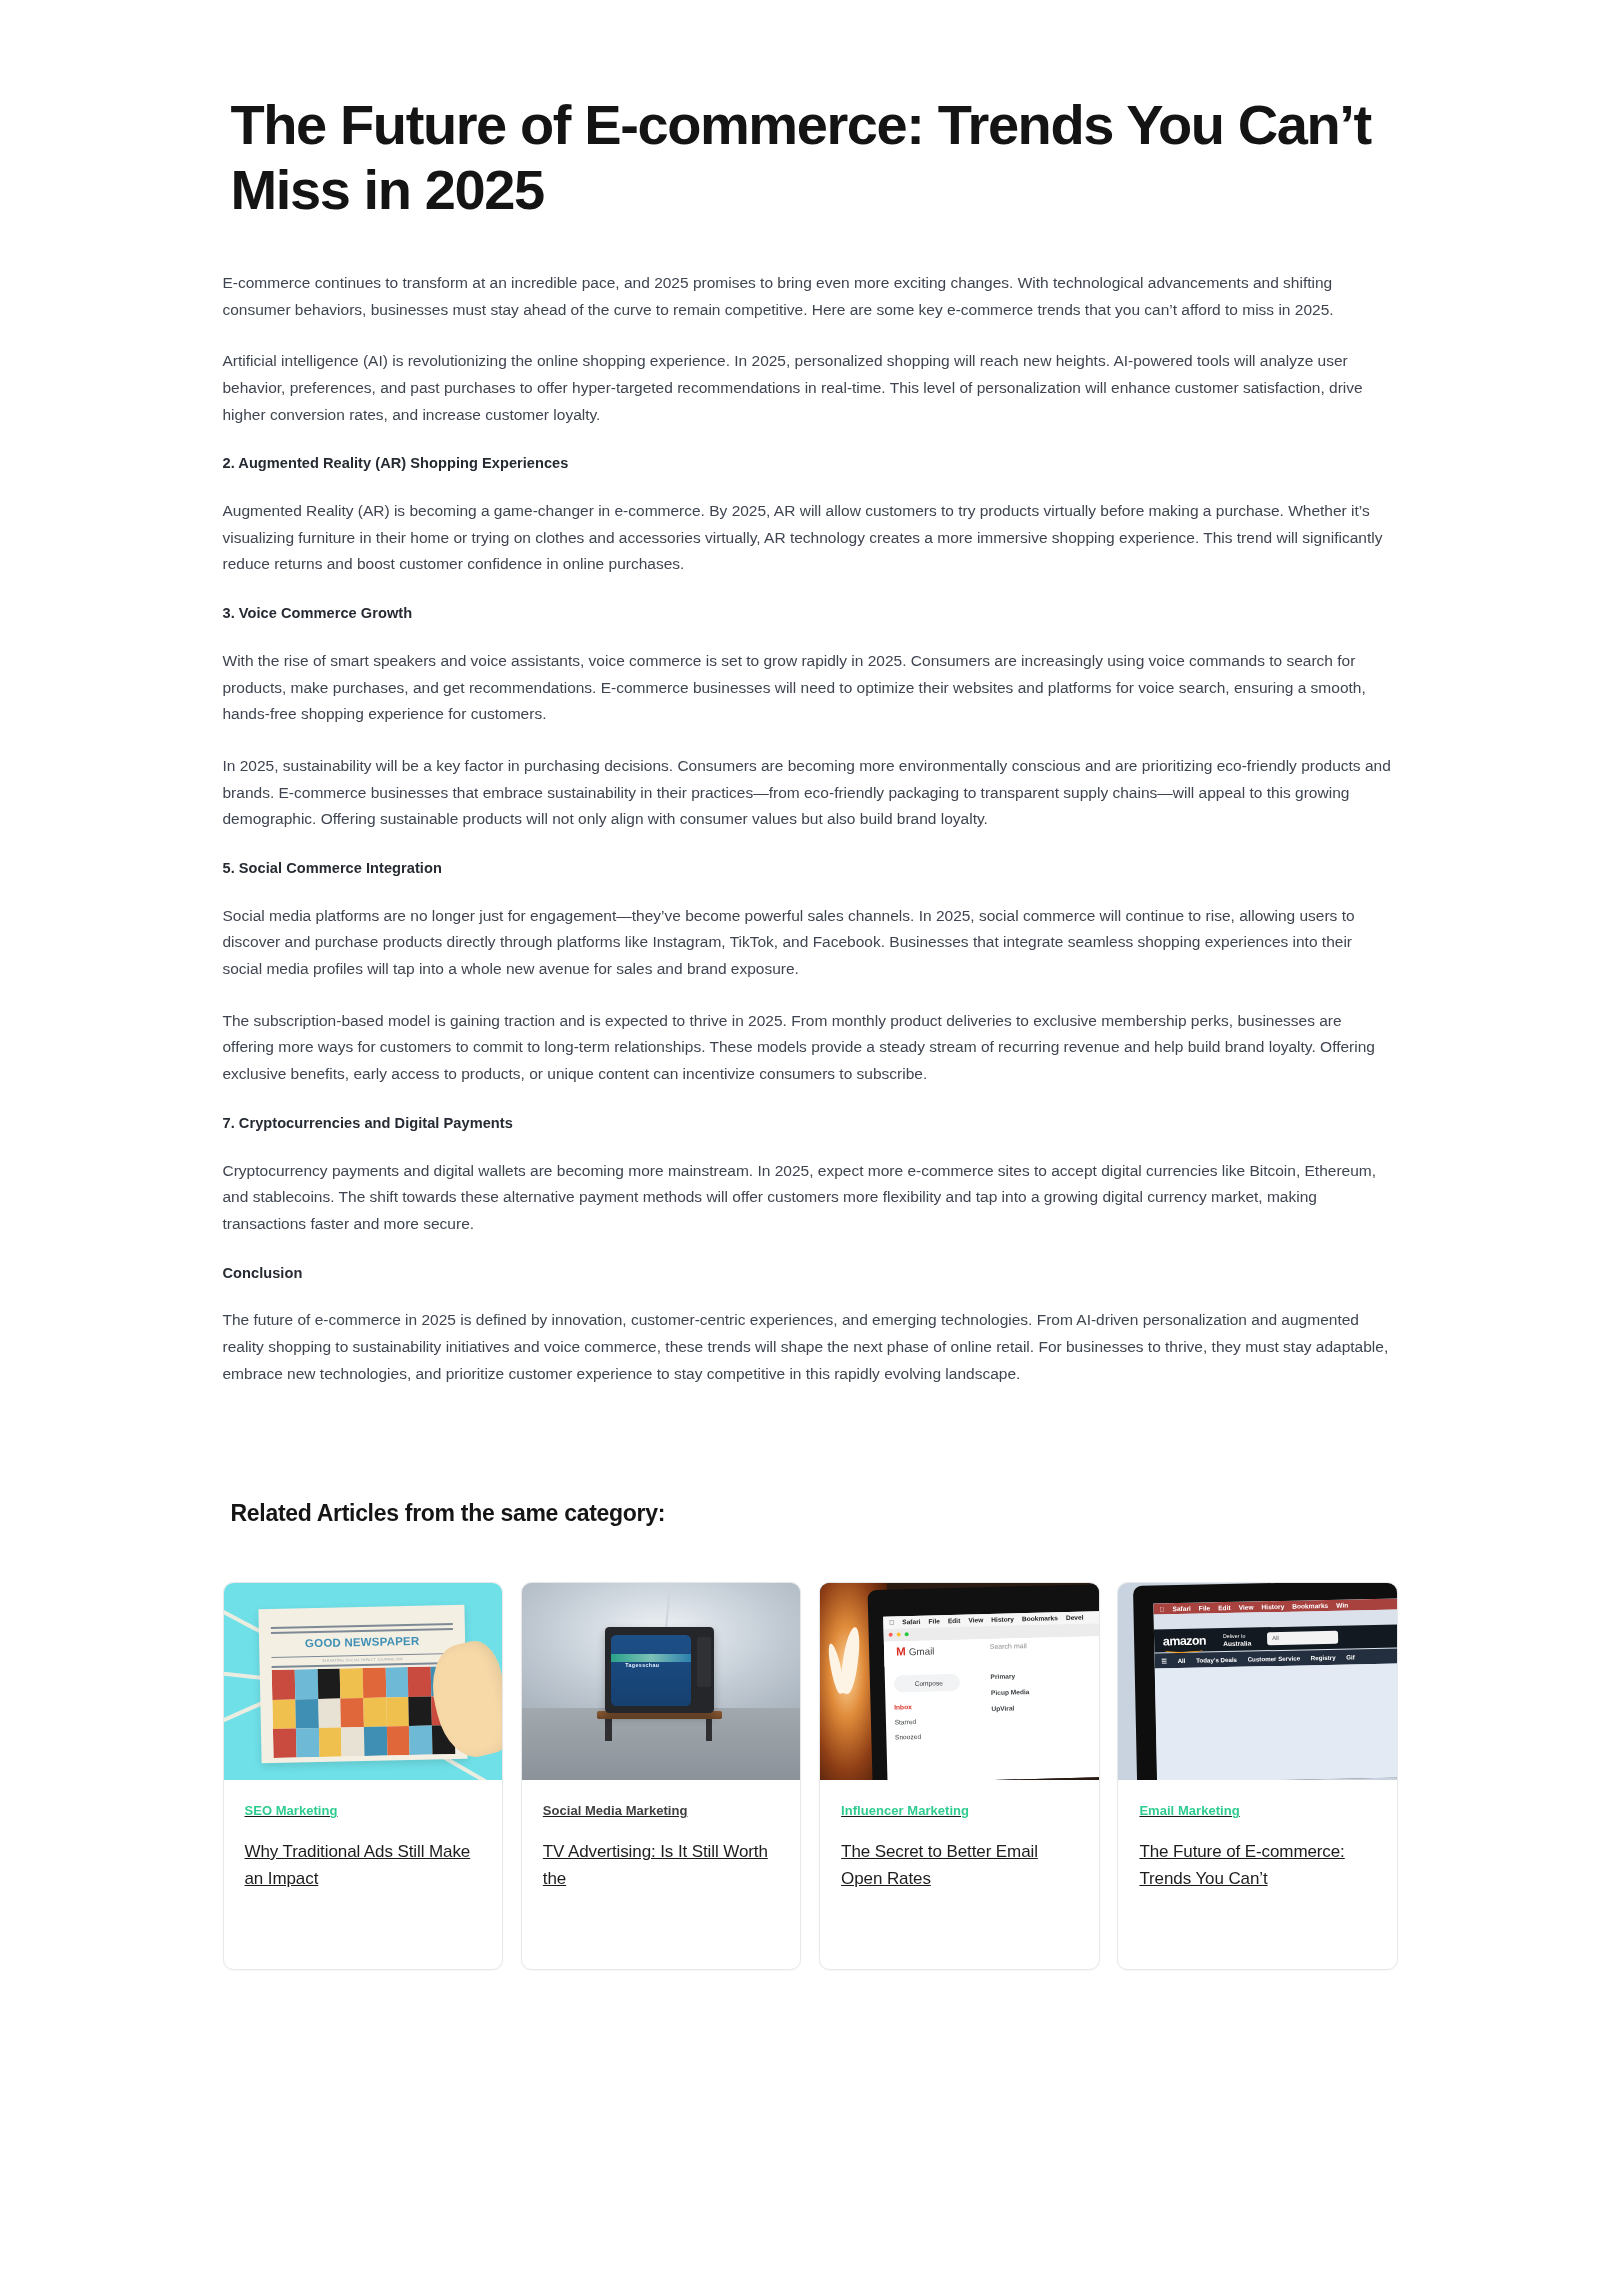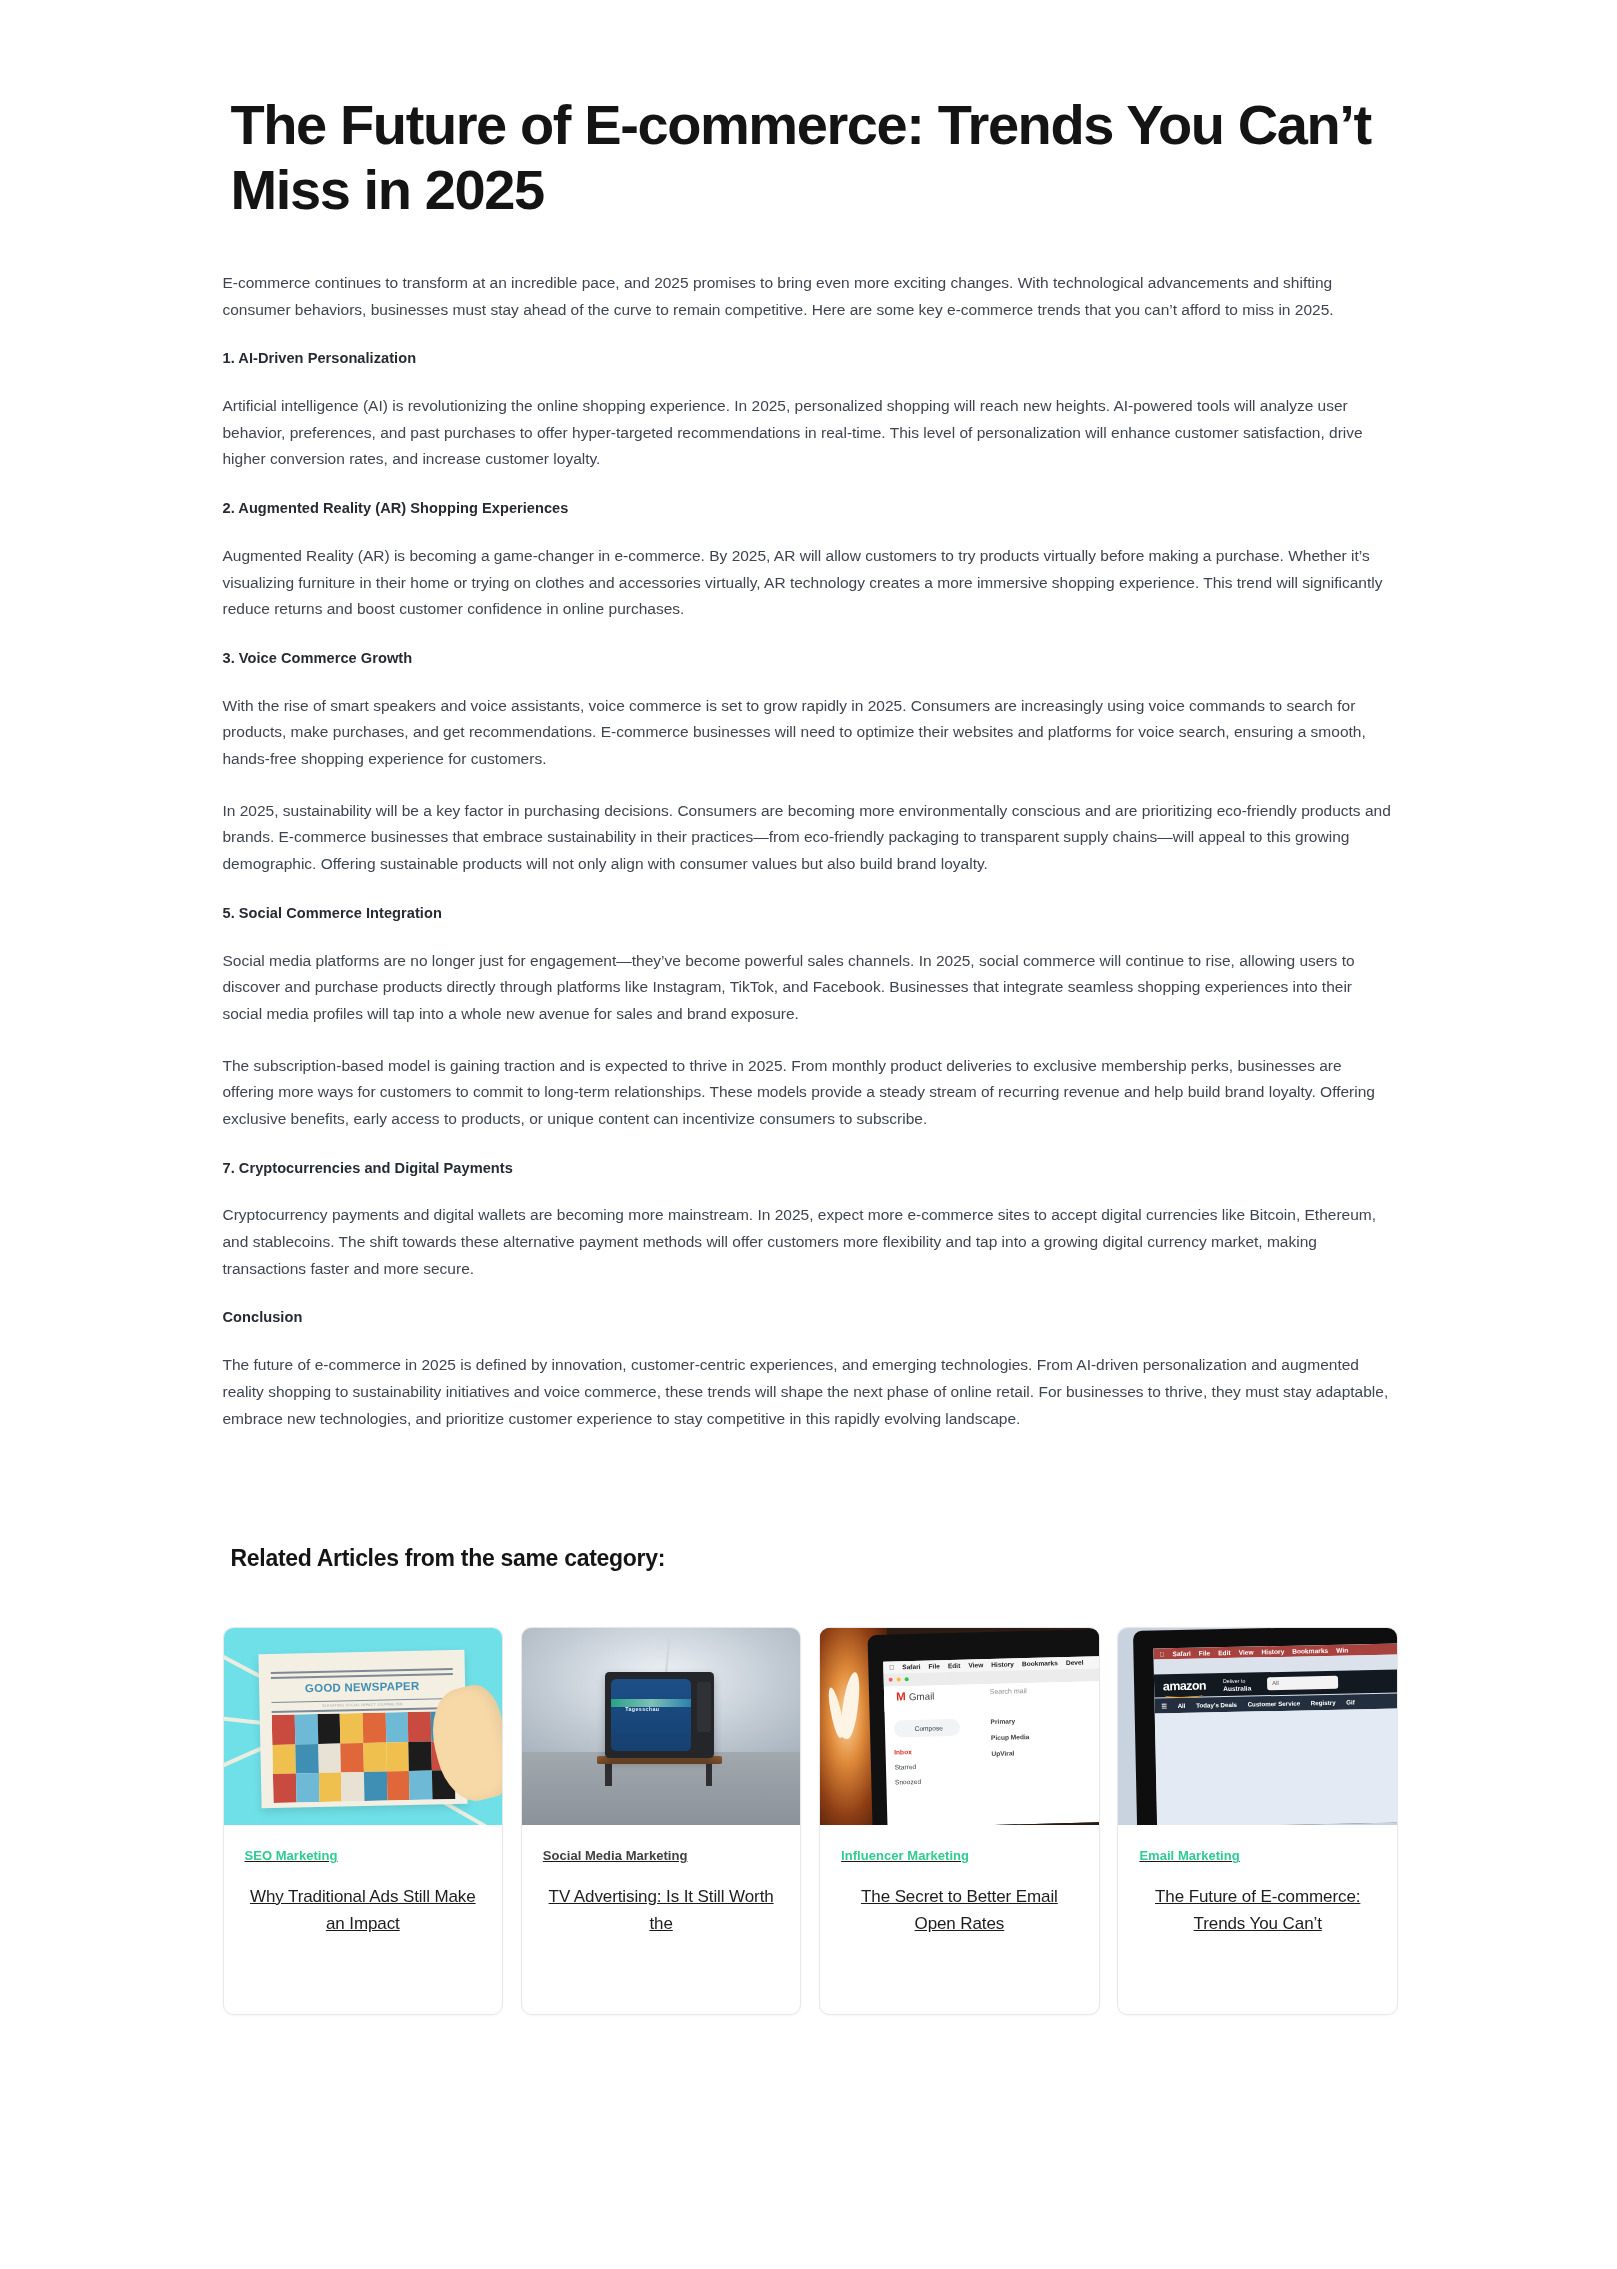--- a/index.html
+++ b/index.html
@@ -108,21 +108,20 @@
     letter-spacing: 0.04px;
     margin-bottom: 19.5px;
     color: #2ecc8f;
   }
   .card-title {
     font-size: 17px;
     line-height: 1.62;
     font-weight: 400;
     color: #1d1d1f;
     letter-spacing: -0.1px;
-    text-align: center;
   }
 
   
   
   .thumb-newspaper { background: #6fe0e8; }
   .np-bg-lines { position:absolute; inset:0; }
   .np-bg-lines span {
     position:absolute; background:#f2ede0; height:4.4px; opacity:.95;
     transform-origin: 0 0;
   }
@@ -218,21 +217,20 @@
 <body>
 
 <div class="page">
   <div class="container">
 
     <h1 class="article-title">The Future of E-commerce: Trends You Can’t Miss in 2025</h1>
 
     <div class="article-body">
       <p class="para">E-commerce continues to transform at an incredible pace, and 2025 promises to bring even more exciting changes. With technological advancements and shifting consumer behaviors, businesses must stay ahead of the curve to remain competitive. Here are some key e-commerce trends that you can’t afford to miss in 2025.</p>
 
-      <h3 class="subhead">1. AI-Driven Personalization</h3>
       <p class="para">Artificial intelligence (AI) is revolutionizing the online shopping experience. In 2025, personalized shopping will reach new heights. AI-powered tools will analyze user behavior, preferences, and past purchases to offer hyper-targeted recommendations in real-time. This level of personalization will enhance customer satisfaction, drive higher conversion rates, and increase customer loyalty.</p>
 
       <h3 class="subhead">2. Augmented Reality (AR) Shopping Experiences</h3>
       <p class="para">Augmented Reality (AR) is becoming a game-changer in e-commerce. By 2025, AR will allow customers to try products virtually before making a purchase. Whether it’s visualizing furniture in their home or trying on clothes and accessories virtually, AR technology creates a more immersive shopping experience. This trend will significantly reduce returns and boost customer confidence in online purchases.</p>
 
       <h3 class="subhead">3. Voice Commerce Growth</h3>
       <p class="para">With the rise of smart speakers and voice assistants, voice commerce is set to grow rapidly in 2025. Consumers are increasingly using voice commands to search for products, make purchases, and get recommendations. E-commerce businesses will need to optimize their websites and platforms for voice search, ensuring a smooth, hands-free shopping experience for customers.</p>
 
       <p class="para">In 2025, sustainability will be a key factor in purchasing decisions. Consumers are becoming more environmentally conscious and are prioritizing eco-friendly products and brands. E-commerce businesses that embrace sustainability in their practices—from eco-friendly packaging to transparent supply chains—will appeal to this growing demographic. Offering sustainable products will not only align with consumer values but also build brand loyalty.</p>
 

